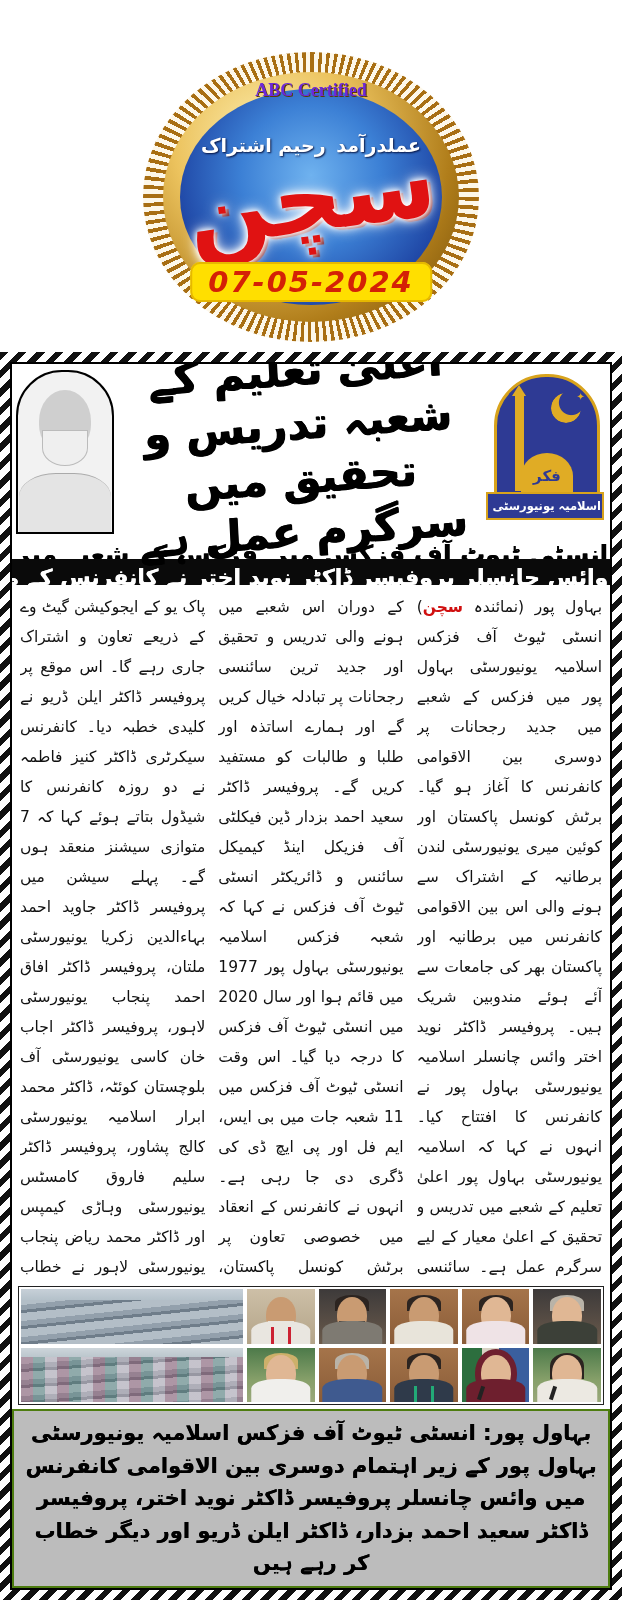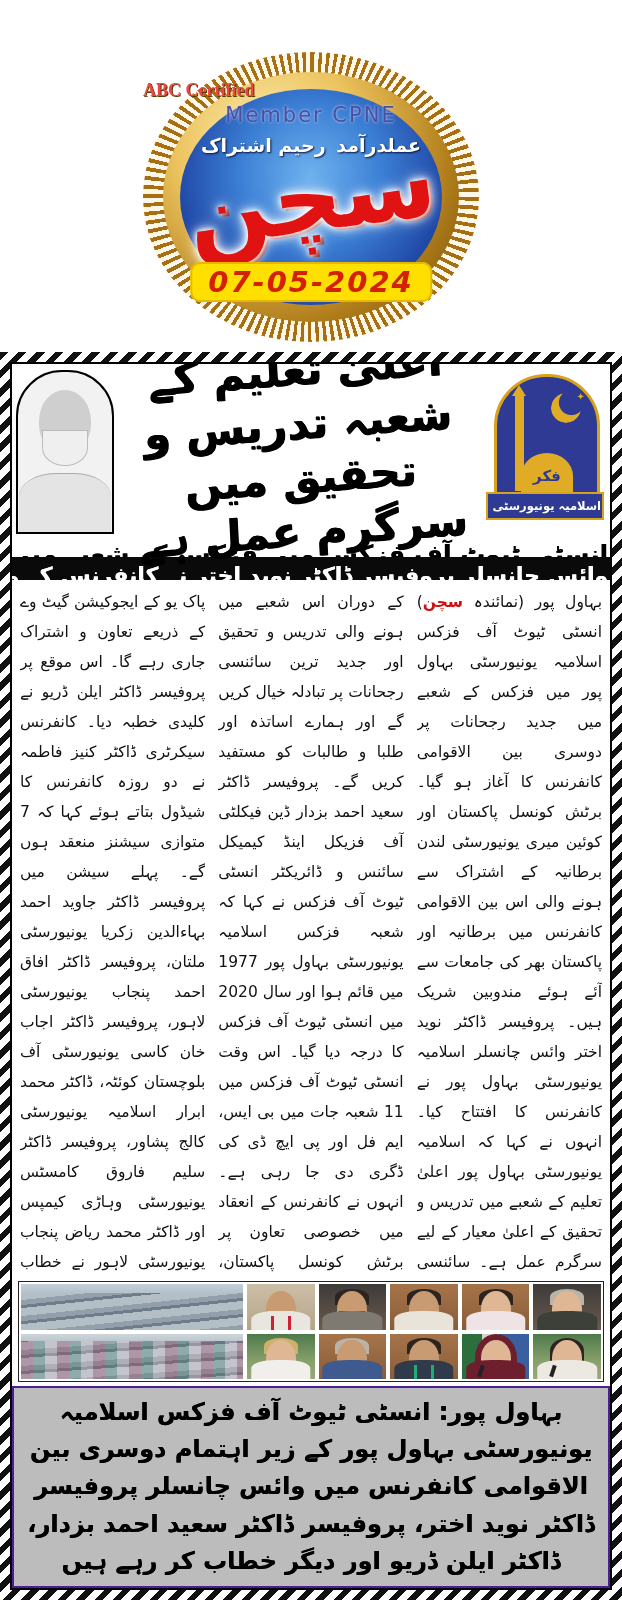--- a/index.html
+++ b/index.html
@@ -8,22 +8,22 @@
 
   
   .badge{position:absolute;top:52px;left:50%;transform:translateX(-50%);
          width:336px;height:290px;}
   .badge-rays{position:absolute;inset:0;border-radius:50%;
     background:repeating-conic-gradient(#a86e12 0deg 1.4deg,#fdf7e8 1.4deg 3.1deg);}
   .badge-gold{position:absolute;inset:20px;border-radius:50%;
     background:radial-gradient(circle at 35% 28%,#fdf0b4 0%,#ecc35e 35%,#b07d1a 70%,#6e4a08 100%);}
   .badge-blue{position:absolute;inset:37px;border-radius:50%;
     background:radial-gradient(circle at 50% 40%,#6fb2ef 0%,#3c80d5 38%,#1c40a0 78%,#122d79 100%);}
-  .abc-line{position:absolute;top:28px;left:0;right:0;
-    font-family:"Liberation Serif",serif;font-weight:bold;font-size:18px;color:#ef4444;
+  .abc-line{position:absolute;top:28px;left:0;right:0;text-align:center;
+    font-family:"Liberation Serif",serif;font-weight:bold;font-size:18px;color:#6d28d9;
     text-shadow:1px 1px 0 #5a3c00;}
   .cpne-line{position:absolute;top:51px;left:0;right:0;text-align:center;
     font-size:21px;color:#4b4f9e;letter-spacing:2px;
     text-shadow:0 0 3px #cfd6ff;}
   .badge-urdu-row{position:absolute;top:82px;left:58px;right:58px;display:flex;
     justify-content:space-between;direction:rtl;color:#fff;font-weight:bold;font-size:19px;
     text-shadow:1px 1px 2px #06123f;}
   .paper-name{position:absolute;top:96px;left:0;right:0;text-align:center;
     font-size:96px;line-height:1.05;font-weight:bold;color:#e01212;
     transform:rotate(-8deg);
@@ -122,36 +122,35 @@
   .bg-flag{background:linear-gradient(90deg,#2c6e3e 0 30%,#d8d2c4 30% 55%,#3a5f9e 55% 100%);}
   .bg-cream{background:linear-gradient(180deg,#cdbfa7 0%,#b3a488 100%);}
   .skin{background:#c99b72;}
   .skin-light{background:#e0b794;}
   .white-hairF{background:#e8e2d8;}
   .dark-hair{background:#2c2420;}
   .grey-hair{background:#b9b3a8;}
   .blonde{background:#cdb06a;}
 
   
-  .caption{margin:4px 0 0 0;background:#bcbcbc;border:2px solid #4c1d95;
-    direction:rtl;text-align:center;color:#000;font-weight:bold;font-size:24px;
+  .caption{margin:4px 0 0 0;background:#bcbcbc;border:2px solid #4d7c0f;
+    direction:rtl;text-align:center;color:#000;font-weight:bold;font-size:21px;
     line-height:1.55;padding:6px 8px;flex:1;display:flex;align-items:center;justify-content:center;
     text-shadow:0.3px 0 0 #000;}
 </style>
 </head>
 <body>
 
 <div class="page">
 
   <div class="badge">
     <div class="badge-rays"></div>
     <div class="badge-gold"></div>
     <div class="badge-blue"></div>
     <div class="abc-line">ABC Certified</div>
-    <div class="cpne-line">Member CPNE</div>
     <div class="badge-urdu-row">
       <span>عملدرآمد</span>
       <span>رحیم اشتراک</span>
     </div>
     <div class="paper-name">سچن</div>
     <div class="date-plate">
       <span>07-05-2024</span>
     </div>
   </div>
 

